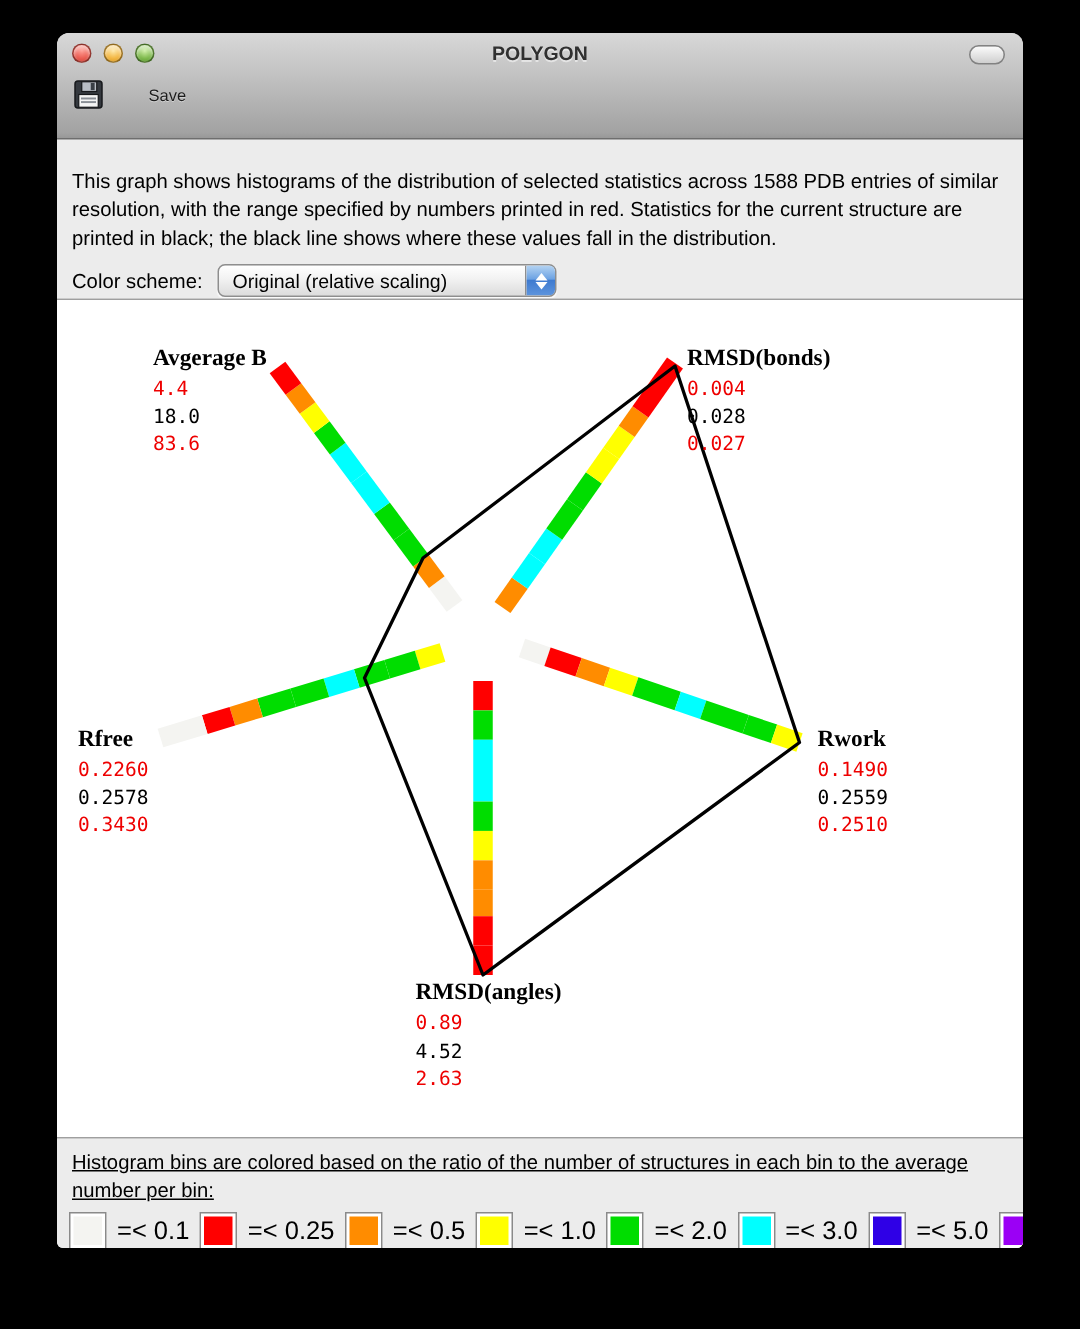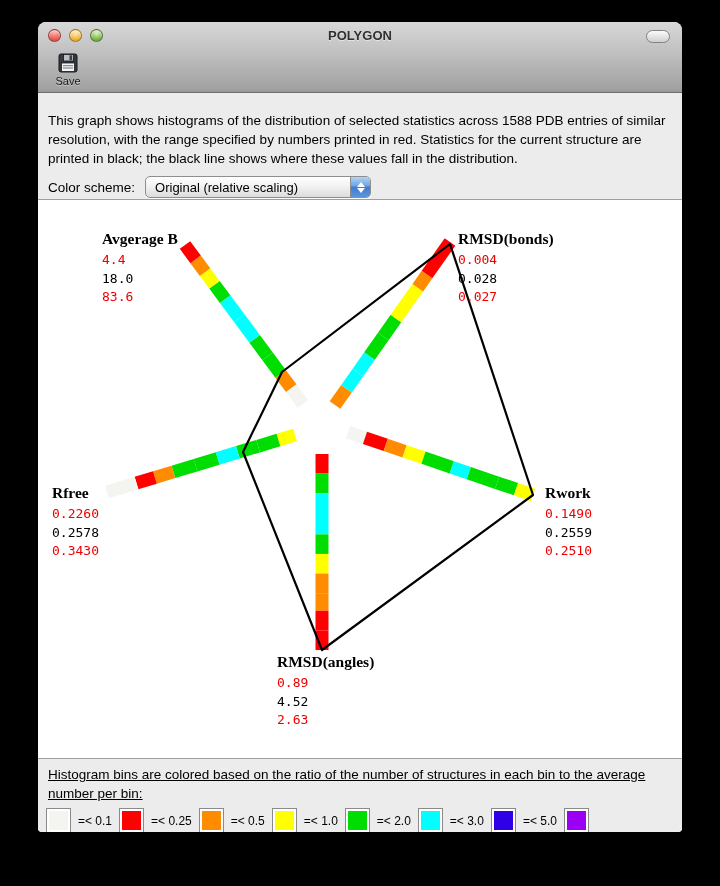--- a/index.html
+++ b/index.html
@@ -24,21 +24,21 @@
            box-shadow:inset 0 2px 3px rgba(255,255,255,.7); }
   .light.red    { background:radial-gradient(circle at 50% 35%, #ff9d94, #e9594e 60%, #b83a30); }
   .light.yellow { background:radial-gradient(circle at 50% 35%, #ffe9a8, #f2b33c 60%, #c78f1f); }
   .light.green  { background:radial-gradient(circle at 50% 35%, #d0f0a8, #7ab648 60%, #4f8f28); }
   .win-title { text-align:center; line-height:28px; font-size:13px; font-weight:bold; color:#303030;
                text-shadow:0 1px 0 rgba(255,255,255,.5); }
   .pill { position:absolute; right:12px; top:8px; width:24px; height:13px; border-radius:7px;
           border:1.5px solid #828282; background:linear-gradient(#fbfbfb,#cfcfcf); }
 
   .toolbar { height:42px; display:flex; align-items:flex-start; padding:2px 0 0 10px; }
-  .tool-btn { display:flex; flex-direction:column; align-items:center; width:40px; cursor:default; }
+  .tool-btn { display:flex; flex-direction:row; align-items:center; width:40px; cursor:default;gap:29px; }
   .tool-btn svg { display:block; }
   .tool-btn .tool-label { font-size:11px; color:#1c1c1c; margin-top:1px;
                           text-shadow:0 1px 0 rgba(255,255,255,.4); }
 
   
   .content { background:#ececec;margin-top:10px; }
 
   .desc-panel { height:96px; padding:8px 16px 0 10px; }
   .desc-text { font-size:13.5px; line-height:19px; color:#000; max-width:624px; }
   .scheme-row { display:flex; align-items:center; margin:8px 0 0 0; }
@@ -68,21 +68,21 @@
   .axis-val.red { color:#ee0000; }
 
   
   .bottom-panel { position:relative; height:84px; padding:6px 16px 0 10px; }
   .footer-text { font-size:13.5px; line-height:19px; color:#000; max-width:610px;text-decoration:underline; }
   .legend-row { display:flex; align-items:center; margin-top:5px; margin-left:-2px; }
   .legend-item { display:flex; align-items:center; }
   .swatch { width:25px; height:25px; border:1px solid #8a8a8a; background:#fff;
             display:flex; align-items:center; justify-content:center; flex:0 0 auto; }
   .swatch-inner { width:19px; height:19px; }
-  .legend-label { font-size:12px; color:#000; margin:0 7px 0 7px; white-space:nowrap; }
+  .legend-label { font-size:17px; color:#000; margin:0 7px 0 7px; white-space:nowrap; }
 
   .resize-grip { position:absolute; right:1px; bottom:1px; width:14px; height:14px; }
   .resize-grip span { position:absolute; background:#9a9a9a; height:1.5px; transform:rotate(-45deg); }
   .resize-grip .g1 { width:16px; left:-2px; top:10px; }
   .resize-grip .g2 { width:11px; left:3px;  top:10px; }
   .resize-grip .g3 { width:6px;  left:8px;  top:10px; }
 </style>
 </head>
 <body>
 

